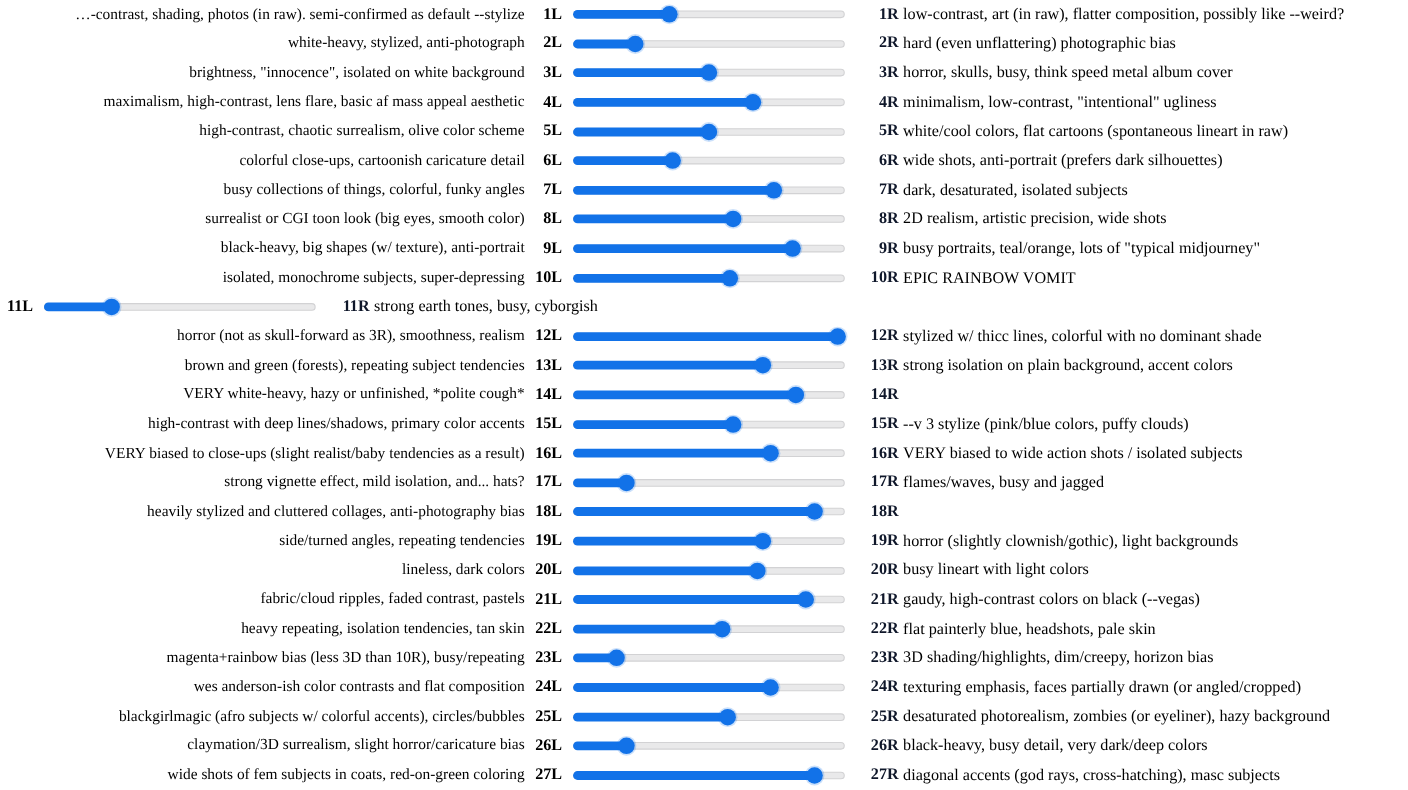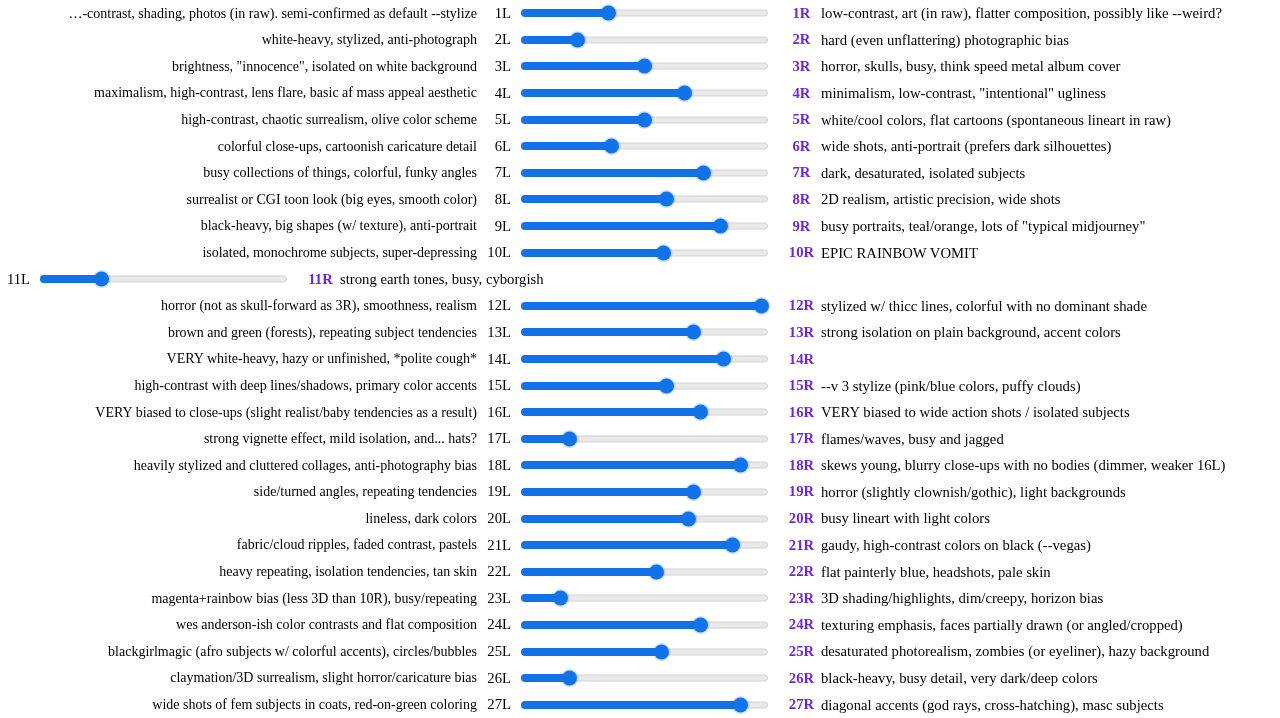--- a/index.html
+++ b/index.html
@@ -31,21 +31,21 @@
     text-align: right;
     font-size: 14px;
     line-height: 1.1;
     color: #000000;
     white-space: nowrap;
     overflow: hidden;
   }
   .num-left {
     width: 32px;
     text-align: right;
-    font-weight: normal;
+    font-weight: bold;
     font-size: 14.7px;
     color: #000000;
     padding-right: 2px;
     white-space: nowrap;
   }
   .slider-cell {
     width: 262px;
     display: flex;
     align-items: center;
     justify-content: center;
@@ -83,24 +83,24 @@
     width: 15px;
     height: 15px;
     margin-left: -7.5px;
     transform: translateY(-50%);
     background: #1272e8;
     border-radius: 50%;
     box-shadow: 0 0 0 1.5px rgba(18,114,232,0.22);
   }
   .num-right {
     width: 42px;
-    text-align: center;
+    text-align: right;
     font-weight: bold;
     font-size: 14.7px;
-    color: #6d28d9;
+    color: #0f172a;
     padding-left: 11px;
     white-space: nowrap;
   }
   .right-label {
     flex: 1;
     text-align: left;
     font-size: 14.7px;
     line-height: 1.1;
     color: #000000;
     white-space: nowrap;
@@ -335,21 +335,20 @@
       <div class="left-label">heavily stylized and cluttered collages, anti-photography bias</div>
       <div class="num-left">18L</div>
       <div class="slider-cell">
         <div class="slider" role="slider" aria-valuenow="89">
           <div class="track"></div>
           <div class="fill" style="width: 89%;"></div>
           <div class="thumb" style="left: 89%;"></div>
         </div>
       </div>
       <div class="num-right">18R</div>
-      <div class="right-label">skews young, blurry close-ups with no bodies (dimmer, weaker 16L)</div>
     </div>
     <div class="row">
       <div class="left-label">side/turned angles, repeating tendencies</div>
       <div class="num-left">19L</div>
       <div class="slider-cell">
         <div class="slider" role="slider" aria-valuenow="70">
           <div class="track"></div>
           <div class="fill" style="width: 70%;"></div>
           <div class="thumb" style="left: 70%;"></div>
         </div>

